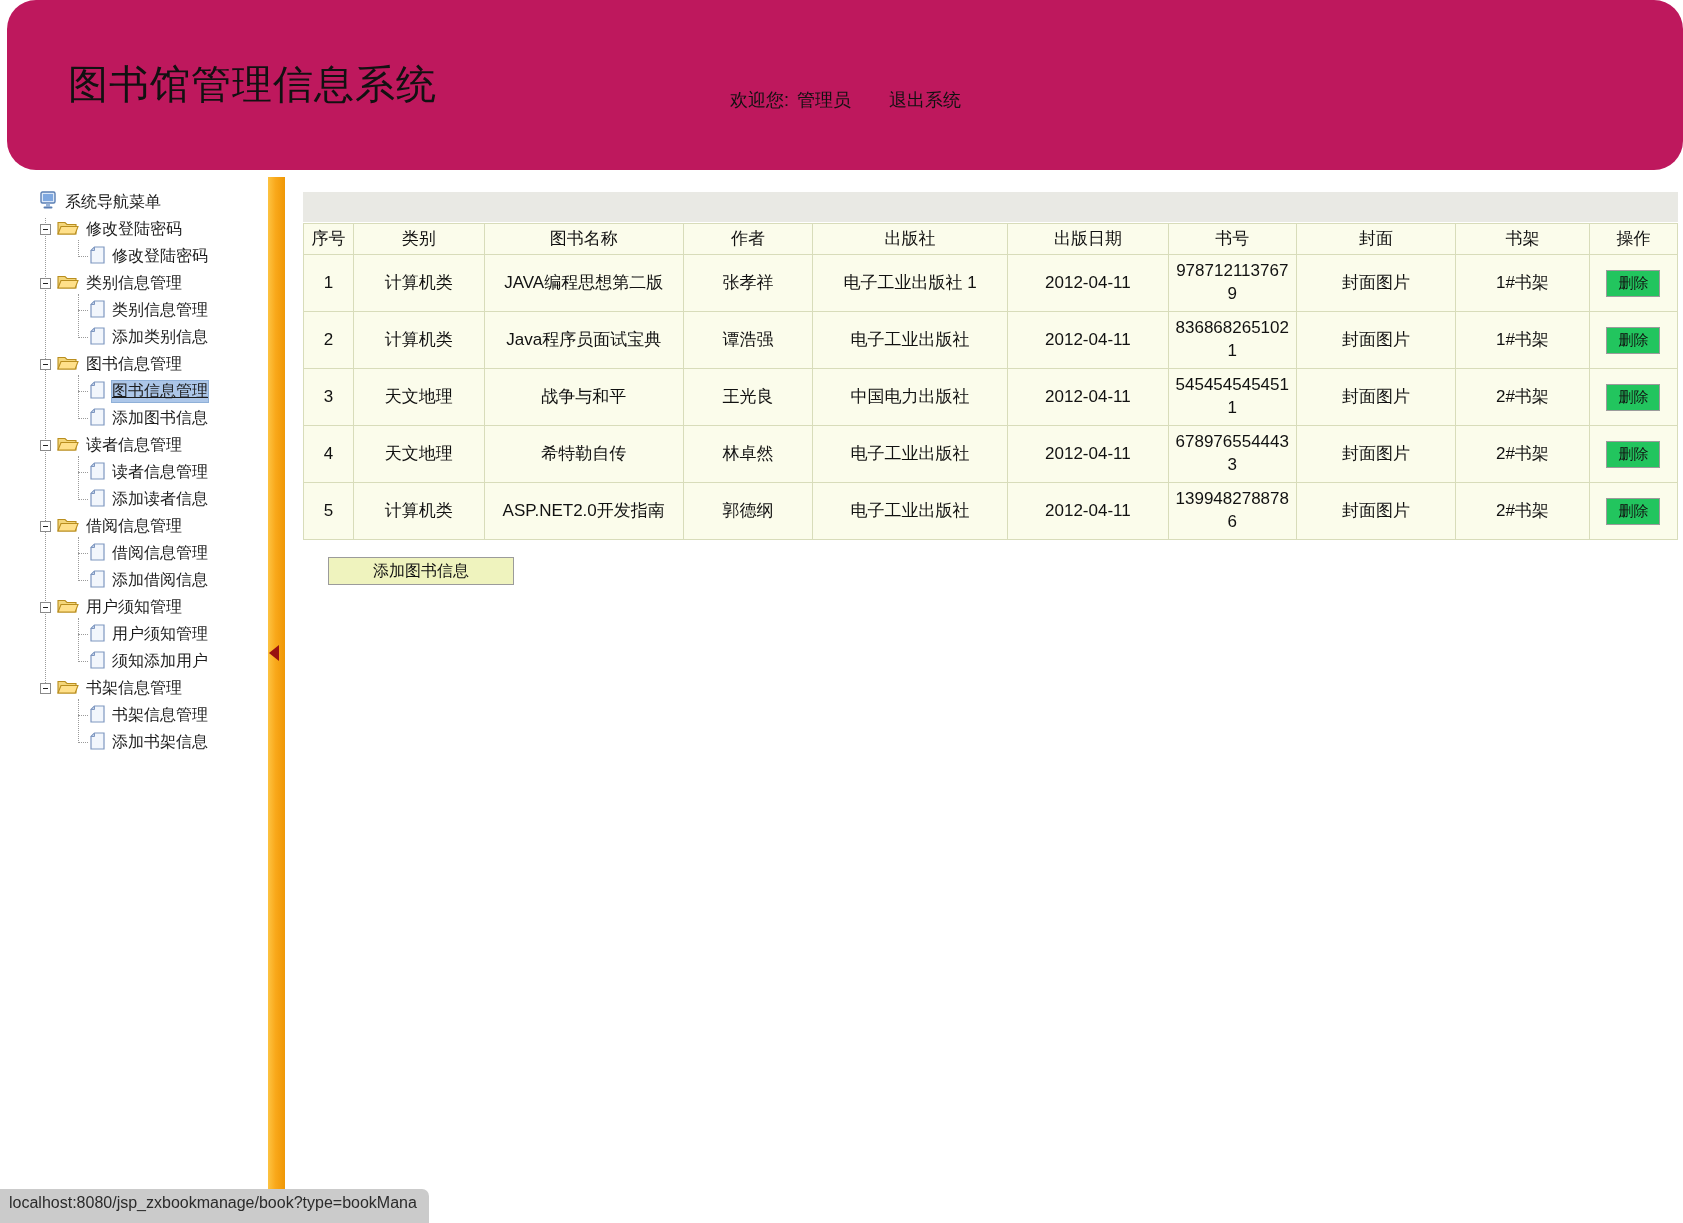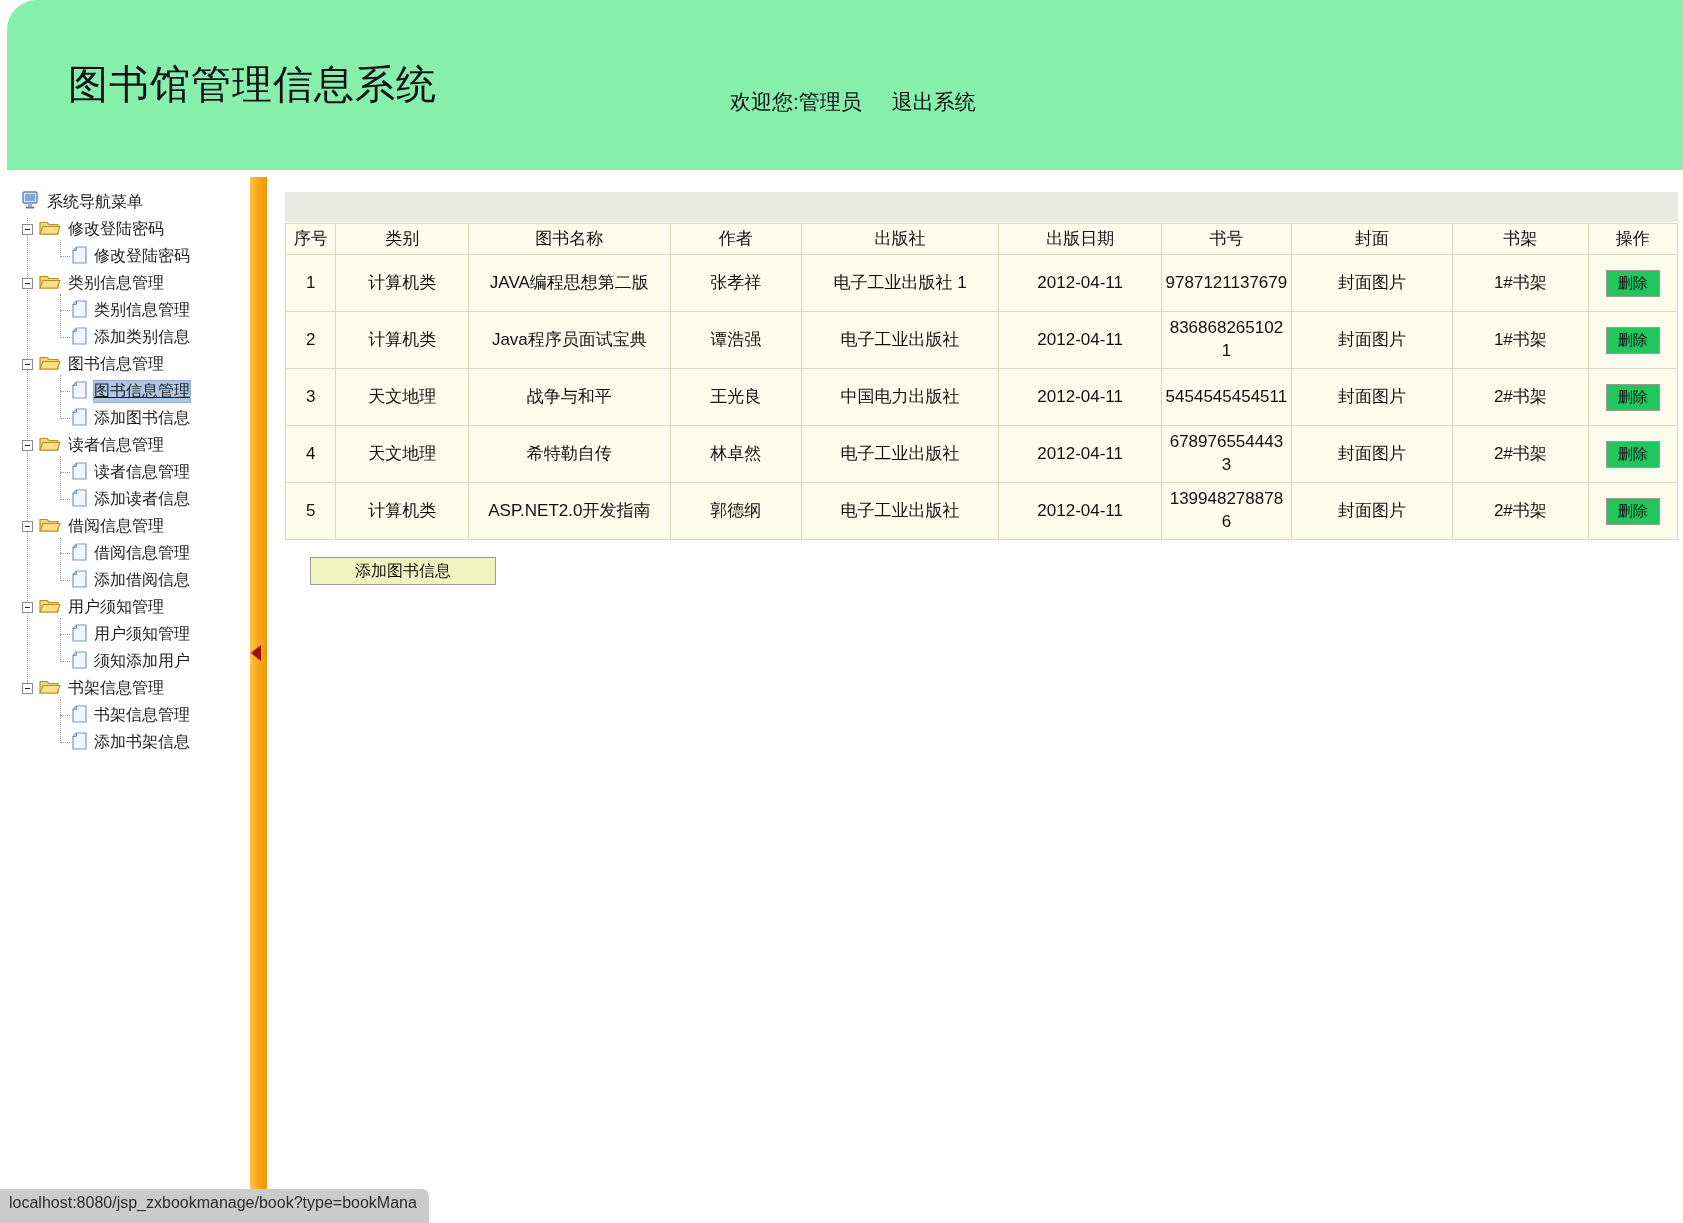--- a/index.html
+++ b/index.html
@@ -9,47 +9,50 @@
     font-family: "Liberation Sans", "DejaVu Sans", sans-serif;
     color: #1a1a1a;
     position: relative;
     overflow: hidden;
   }
 
   
   .app-header {
     margin-left: 7px;
     height: 170px;
-    background: #86efac;
+    background: #be185d;
     border-top-left-radius: 30px;
     position: relative;
+    border-radius: 29px;
   }
   .app-title {
     position: absolute;
     left: 61px; top: 57px;
     font-size: 40px;
     letter-spacing: 1px;
     color: #111;
   }
   .welcome-bar {
     position: absolute;
     left: 723px; top: 88px;
-    font-size: 21px;
+    font-size: 18px;
     color: #111;
     display: flex;
+    gap: 8px;
     align-items: center;
   }
   .welcome-bar .logout { margin-left: 30px; cursor: pointer; }
 
   
   .main {
     display: flex;
     margin-top: 7px;
     height: 1046px;
     align-items: stretch;
+    padding-left: 18px;
   }
   .sidebar {
     width: 250px;
     padding: 12px 0 0 20px;
     background: #fff;
   }
   .divider {
     width: 17px;
     background: linear-gradient(90deg, #fdc341 0%, #f9a81a 45%, #ef9705 100%);
     position: relative;

